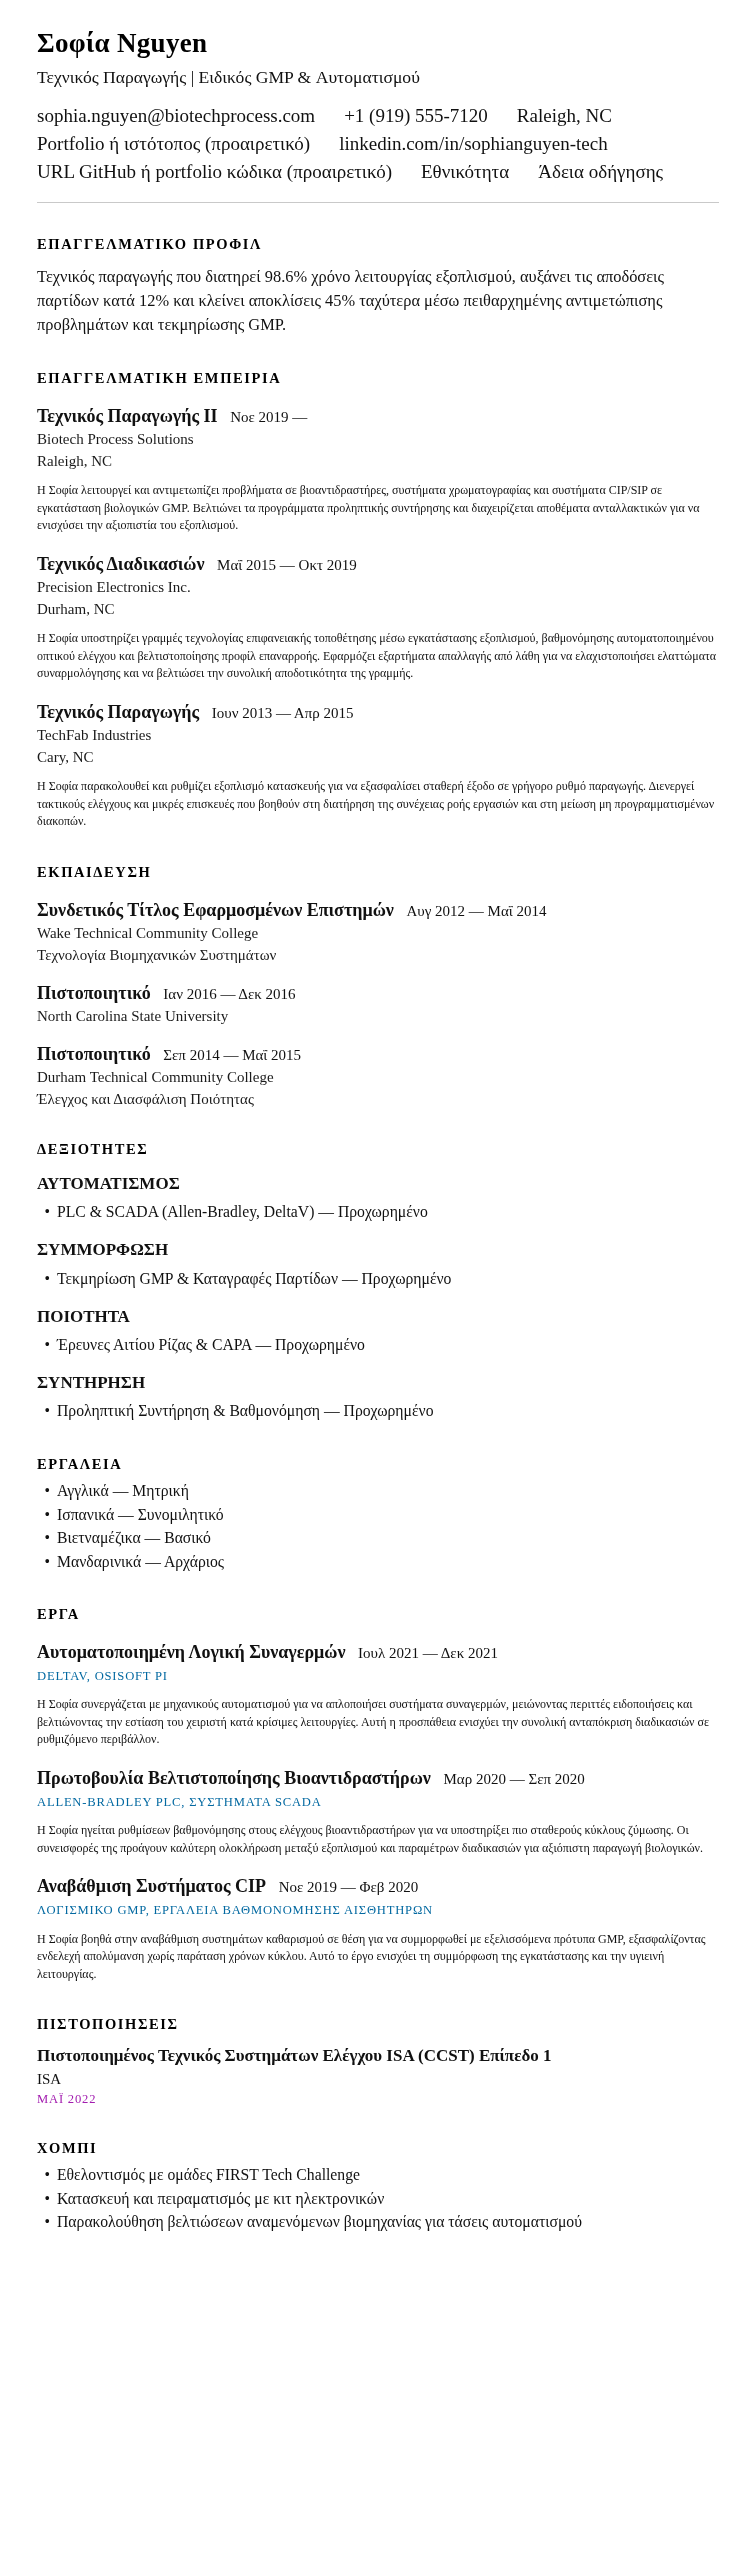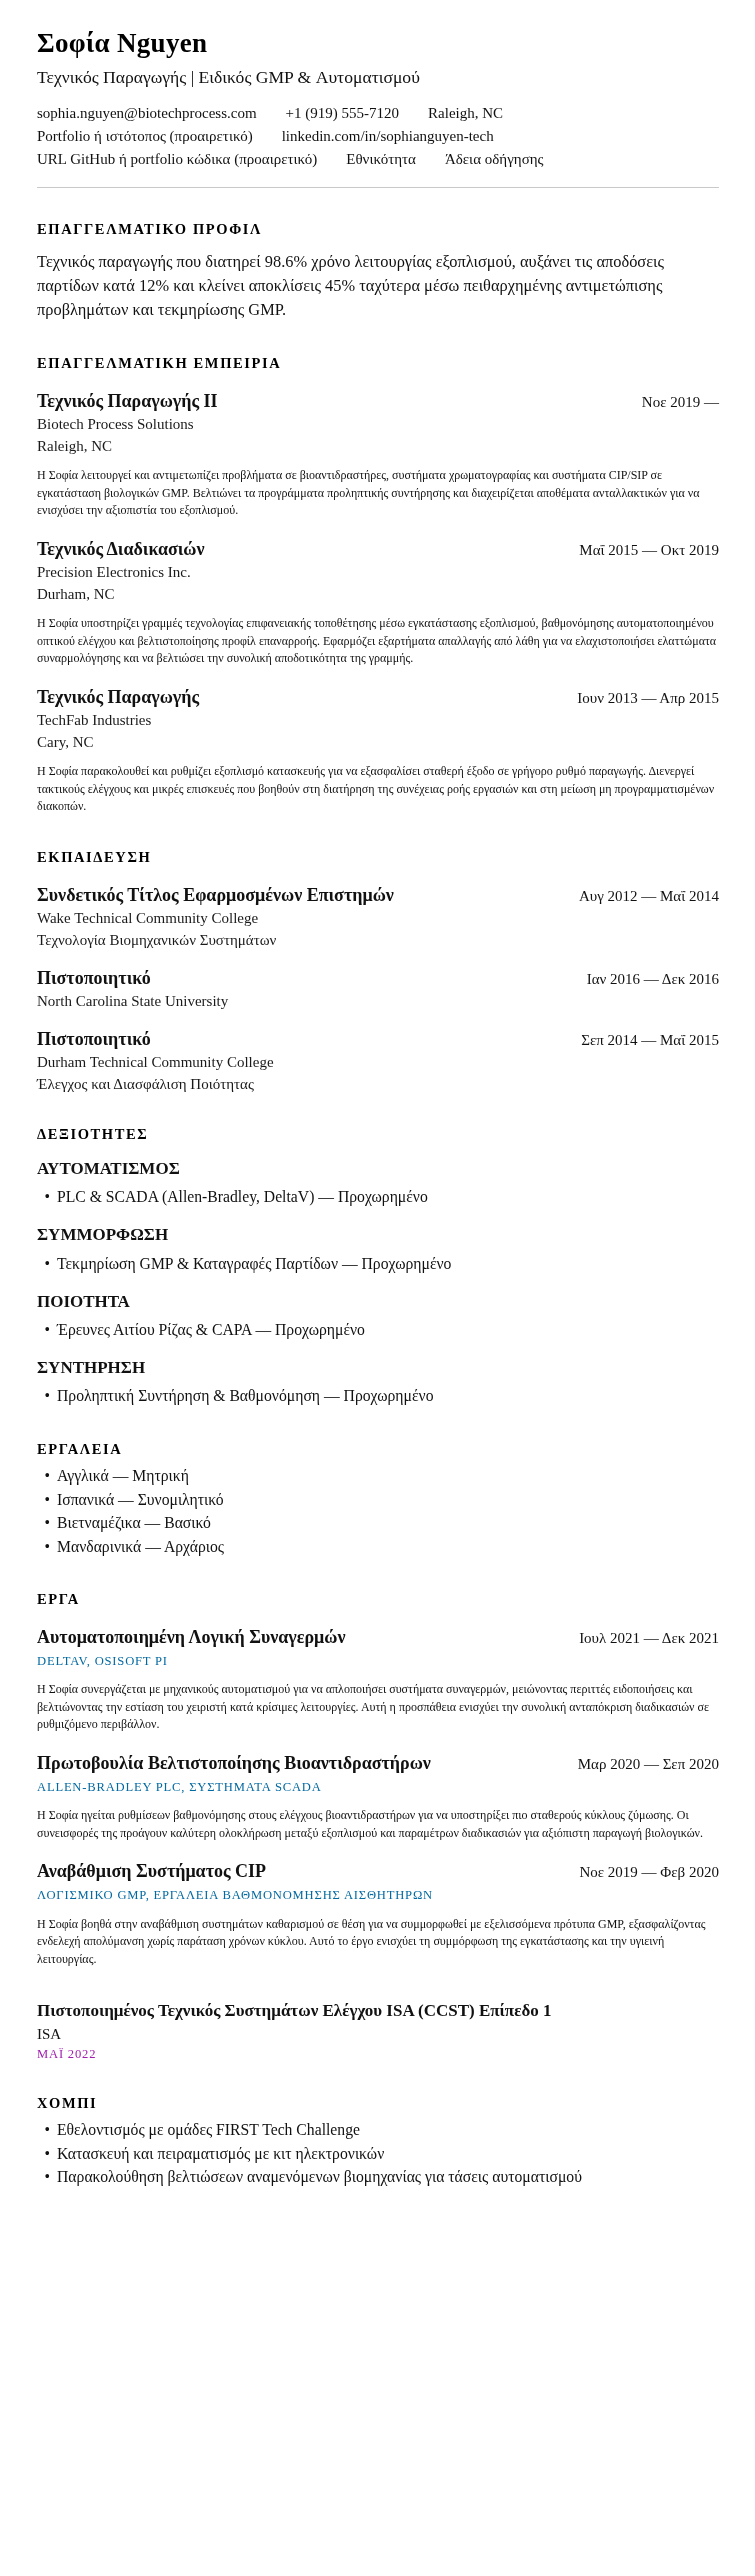--- a/index.html
+++ b/index.html
@@ -9,32 +9,32 @@
     width:756px;
     min-height:2576px;
     font-family:"Liberation Serif", "DejaVu Serif", serif;
     color:#111111;
   }
   .page { padding:28px 37px 38px 37px; }
 
   .name { font-size:27px; font-weight:700; letter-spacing:0.3px; color:#000; }
   .headline { font-size:17.6px; margin-top:7.6px; color:#111; }
 
-  .contact-row { display:flex; flex-wrap:wrap; gap:15px 29px; font-size:15px; margin-top:5.7px; color:#111; }
+  .contact-row { display:flex; flex-wrap:wrap; gap:15px 29px; font-size:19px; margin-top:5.7px; color:#111; }
   .contact-row.first { margin-top:17.6px; }
 
   hr.divider { border:none; border-top:1.3px solid #c9c9c9; margin-top:19px; }
 
   .section { margin-top:33px; }
   .section-heading { font-size:14.5px; font-weight:700; letter-spacing:1.6px; color:#000; }
 
   .profile-text { font-size:16.4px; line-height:1.46; margin-top:12.6px; max-width:683px; }
 
   .entry { margin-top:19px; }
-  .entry-header { display:flex; justify-content:space-between; align-items:baseline; gap:12.6px; }
+  .entry-header { display:flex; align-items:baseline; gap:12.6px; }
   .entry-title { font-size:18px; font-weight:700; }
   .entry-dates { font-size:15px; white-space:nowrap; font-weight:400; }
   .entry-sub { font-size:15px; margin-top:4.4px; color:#1a1a1a; }
   .entry-desc { font-size:12px; line-height:1.46; margin-top:12.6px; max-width:683px; color:#111; }
 
   .tools-line { font-size:12.6px; letter-spacing:0.8px; margin-top:5.7px; color:#0369a1; text-transform:uppercase; }
 
   .skill-group { margin-top:16.4px; }
   .skill-name { font-size:17px; font-weight:700; }
 
@@ -210,20 +210,21 @@
       <div class="entry-header">
         <h3 class="entry-title">Αναβάθμιση Συστήματος CIP</h3>
         <span class="entry-dates">Νοε 2019 — Φεβ 2020</span>
       </div>
       <div class="tools-line">ΛΟΓΙΣΜΙΚΟ GMP, ΕΡΓΑΛΕΙΑ ΒΑΘΜΟΝΟΜΗΣΗΣ ΑΙΣΘΗΤΗΡΩΝ</div>
       <p class="entry-desc">Η Σοφία βοηθά στην αναβάθμιση συστημάτων καθαρισμού σε θέση για να συμμορφωθεί με εξελισσόμενα πρότυπα GMP, εξασφαλίζοντας ενδελεχή απολύμανση χωρίς παράταση χρόνων κύκλου. Αυτό το έργο ενισχύει τη συμμόρφωση της εγκατάστασης και την υγιεινή λειτουργίας.</p>
     </article>
   </section>
 
   <section class="section">
+    <h2 class="section-heading">ΠΙΣΤΟΠΟΙΗΣΕΙΣ</h2>
     <article class="cert-entry">
       <h3 class="cert-name">Πιστοποιημένος Τεχνικός Συστημάτων Ελέγχου ISA (CCST) Επίπεδο 1</h3>
       <div class="cert-issuer">ISA</div>
       <div class="cert-date">ΜΑΪ 2022</div>
     </article>
   </section>
 
   <section class="section">
     <h2 class="section-heading">ΧΟΜΠΙ</h2>
     <ul class="bullets">

